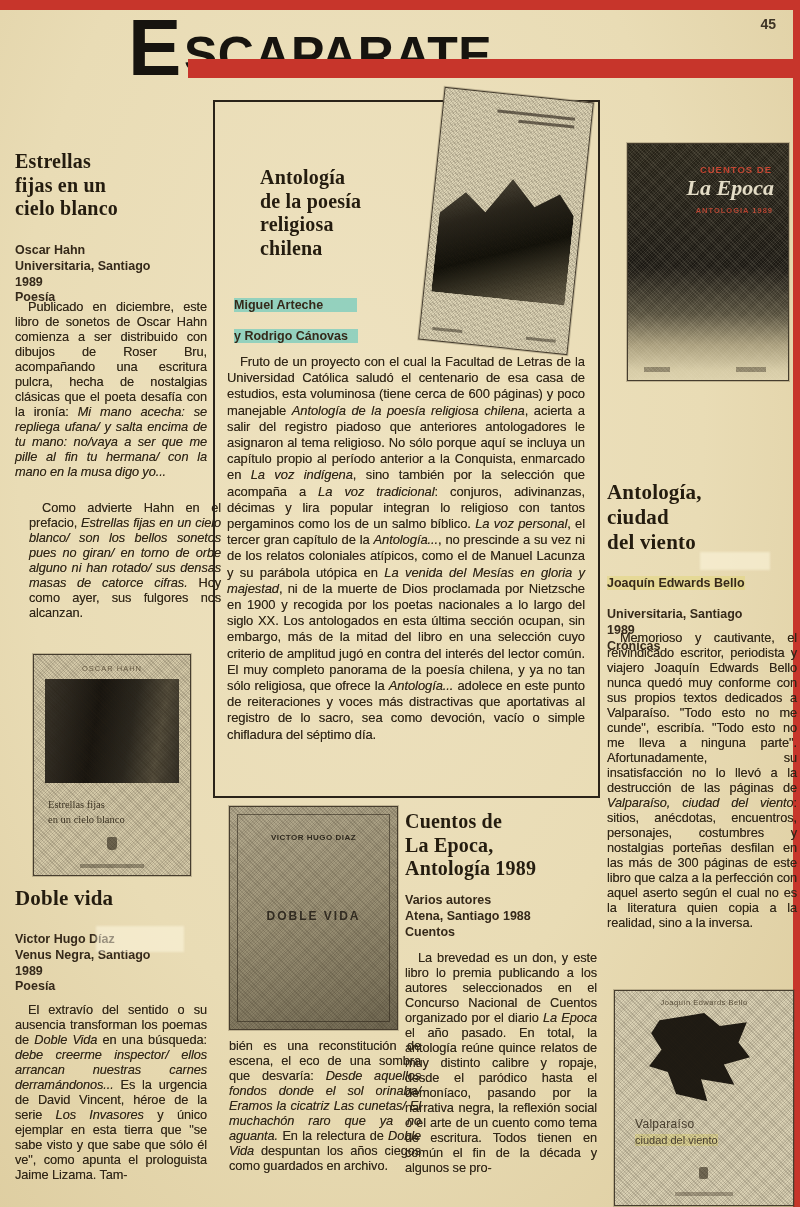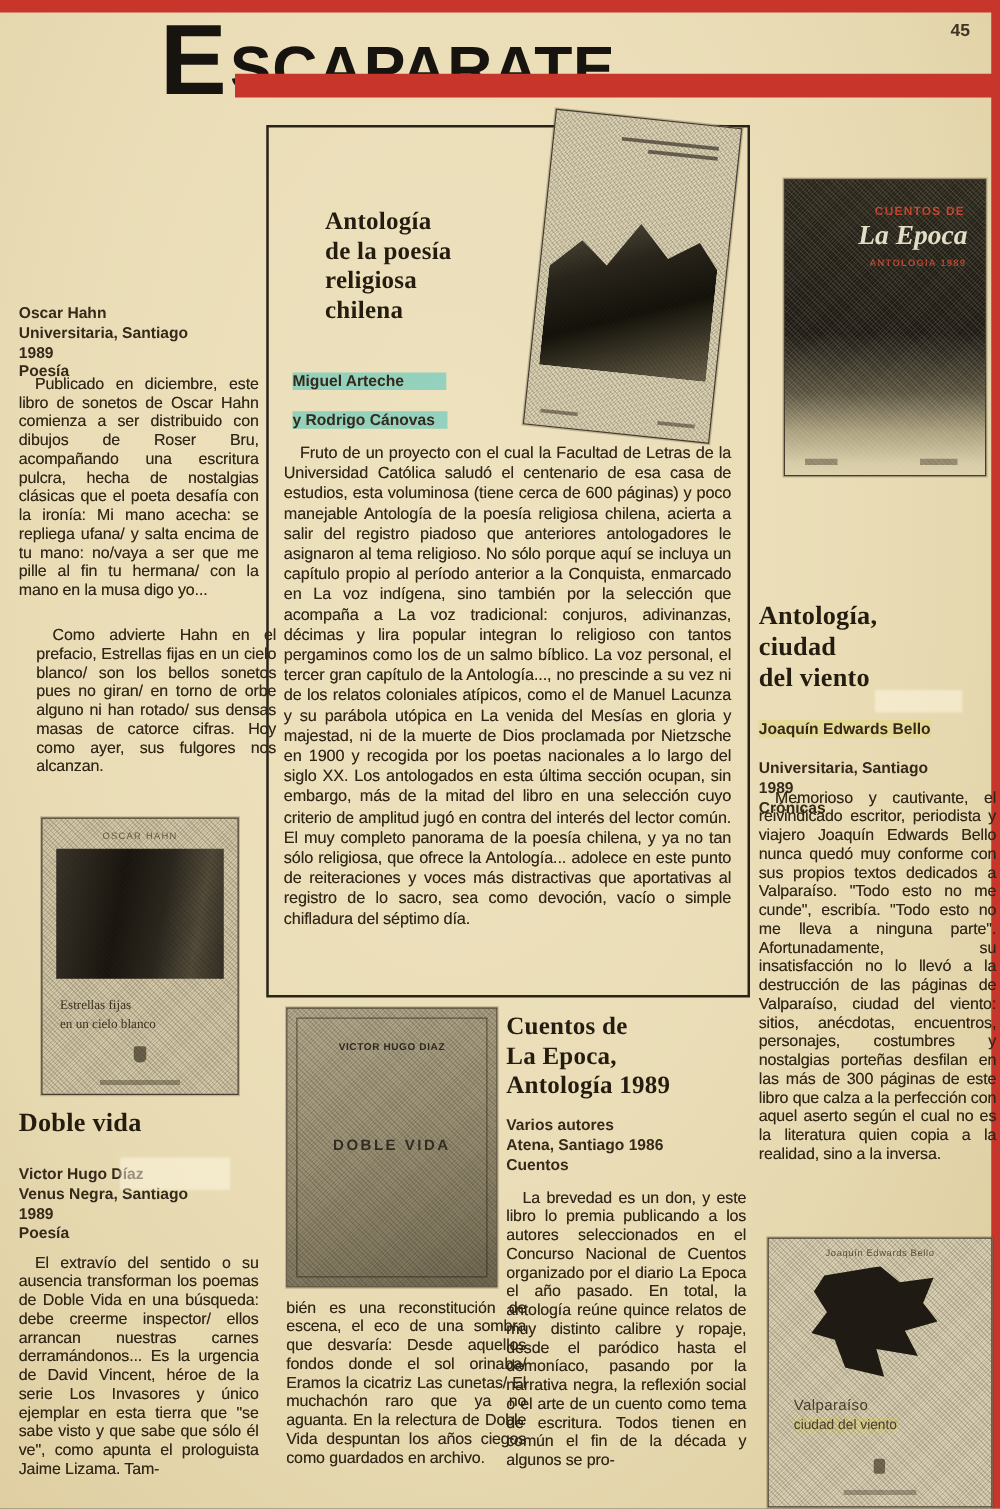--- a/index.html
+++ b/index.html
@@ -14,21 +14,21 @@
   .pageno{position:absolute;right:24px;top:16px;font-size:14px;font-weight:bold;color:#3e3425;}
   .masthead-e{position:absolute;left:128px;top:8px;font-size:80px;line-height:1;font-weight:bold;color:#17140f;letter-spacing:-2px;}
   .masthead-rest{position:absolute;left:184px;top:26px;font-size:50px;font-weight:bold;color:#17140f;letter-spacing:.5px;}
   .masthead-bar{position:absolute;left:188px;top:59px;width:612px;height:19px;background:#c7352b;}
 
   .block{position:absolute;}
   .h-serif{font-family:"Liberation Serif", serif;font-weight:bold;font-size:20px;line-height:1.18;white-space:pre-line;color:#241c0f;letter-spacing:.2px;}
   .pub{font-weight:bold;font-size:12.5px;line-height:1.26;white-space:pre-line;color:#35291a;}
   .para{font-size:12.8px;line-height:15px;text-align:justify;letter-spacing:-.1px;color:#302617;text-indent:13px;text-shadow:0 0 .5px rgba(46,37,23,.55);}
   .cont{text-indent:0;}
-  .it{margin-top:18px;}
+  .it{font-style:italic;margin-top:18px;}
   .hl-c{background:rgba(84,198,189,.58);}
   .hl-y{background:rgba(226,214,120,.5);}
 
   .box{position:absolute;left:213px;top:100px;width:383px;height:694px;border:2px solid #2a2319;}
   .box .inner{position:absolute;}
   .box .para{font-size:13px;line-height:16.2px;}
 
   .cover{position:absolute;border:1px solid #463d2e;box-shadow:0 0 0 1px rgba(70,58,40,.25);}
   .tex::after{content:"";position:absolute;inset:0;pointer-events:none;
     background-image:
@@ -89,20 +89,23 @@
 <div class="page">
 
   <div class="strip-top"></div>
   <div class="strip-right"></div>
   <div class="pageno">45</div>
 
   <div class="masthead-e">E</div>
   <div class="masthead-rest">SCAPARATE</div>
   <div class="masthead-bar"></div>
 
+  <div class="block h-serif" style="left:15px;top:150px;width:190px;">Estrellas
+fijas en un
+cielo blanco</div>
   <div class="block pub" style="left:15px;top:243px;width:190px;">Oscar Hahn
 Universitaria, Santiago
 1989
 Poesía</div>
   <div class="block para" style="left:15px;top:299px;width:192px;"><span>Publicado en diciembre, este libro de sonetos de Oscar Hahn comienza a ser distribuido con dibujos de Roser Bru, acompañando una escritura pulcra, hecha de nostalgias clásicas que el poeta desafía con la ironía: </span><span class="it">Mi mano acecha: se repliega ufana/ y salta encima de tu mano: no/vaya a ser que me pille al fin tu hermana/ con la mano en la musa digo yo...</span></div>
   <div class="block para" style="left:29px;top:500px;width:192px;"><span>Como advierte Hahn en el prefacio, </span><span class="it">Estrellas fijas en un cielo blanco/ son los bellos sonetos pues no giran/ en torno de orbe alguno ni han rotado/ sus densas masas de catorce cifras.</span><span> Hoy como ayer, sus fulgores nos alcanzan.</span></div>
 
   <div class="cover cover-est tex">
     <div class="cauthor">OSCAR HAHN</div>
     <div class="cimg tex"></div>
@@ -143,21 +146,21 @@
     <div class="frame"></div>
     <div class="cauthor">VICTOR HUGO DIAZ</div>
     <div class="ctitle">DOBLE VIDA</div>
   </div>
   <div class="block para cont" style="left:229px;top:1038px;width:192px;"><span>bién es una reconstitución de escena, el eco de una sombra que desvaría: </span><span class="it">Desde aquellos fondos donde el sol orinaba/ Eramos la cicatriz Las cunetas/ El muchachón raro que ya no aguanta.</span><span> En la relectura de </span><span class="it">Doble Vida</span><span> despuntan los años ciegos como guardados en archivo.</span></div>
 
   <div class="block h-serif" style="left:405px;top:810px;width:195px;">Cuentos de
 La Epoca,
 Antología 1989</div>
   <div class="block pub" style="left:405px;top:893px;width:195px;">Varios autores
-Atena, Santiago 1986
+Atena, Santiago 1988
 Cuentos</div>
   <div class="block para" style="left:405px;top:950px;width:192px;"><span>La brevedad es un don, y este libro lo premia publicando a los autores seleccionados en el Concurso Nacional de Cuentos organizado por el diario </span><span class="it">La Epoca</span><span> el año pasado. En total, la antología reúne quince relatos de muy distinto calibre y ropaje, desde el paródico hasta el demoníaco, pasando por la narrativa negra, la reflexión social o el arte de un cuento como tema de escritura. Todos tienen en común el fin de la década y algunos se pro-</span></div>
 
   <div class="cover cover-lep tex-light">
     <div class="kick">CUENTOS DE</div>
     <div class="lept">La Epoca</div>
     <div class="leps">ANTOLOGIA 1989</div>
     <div class="smudge" style="left:16px;width:26px;"></div>
     <div class="smudge" style="right:22px;width:30px;"></div>
   </div>

